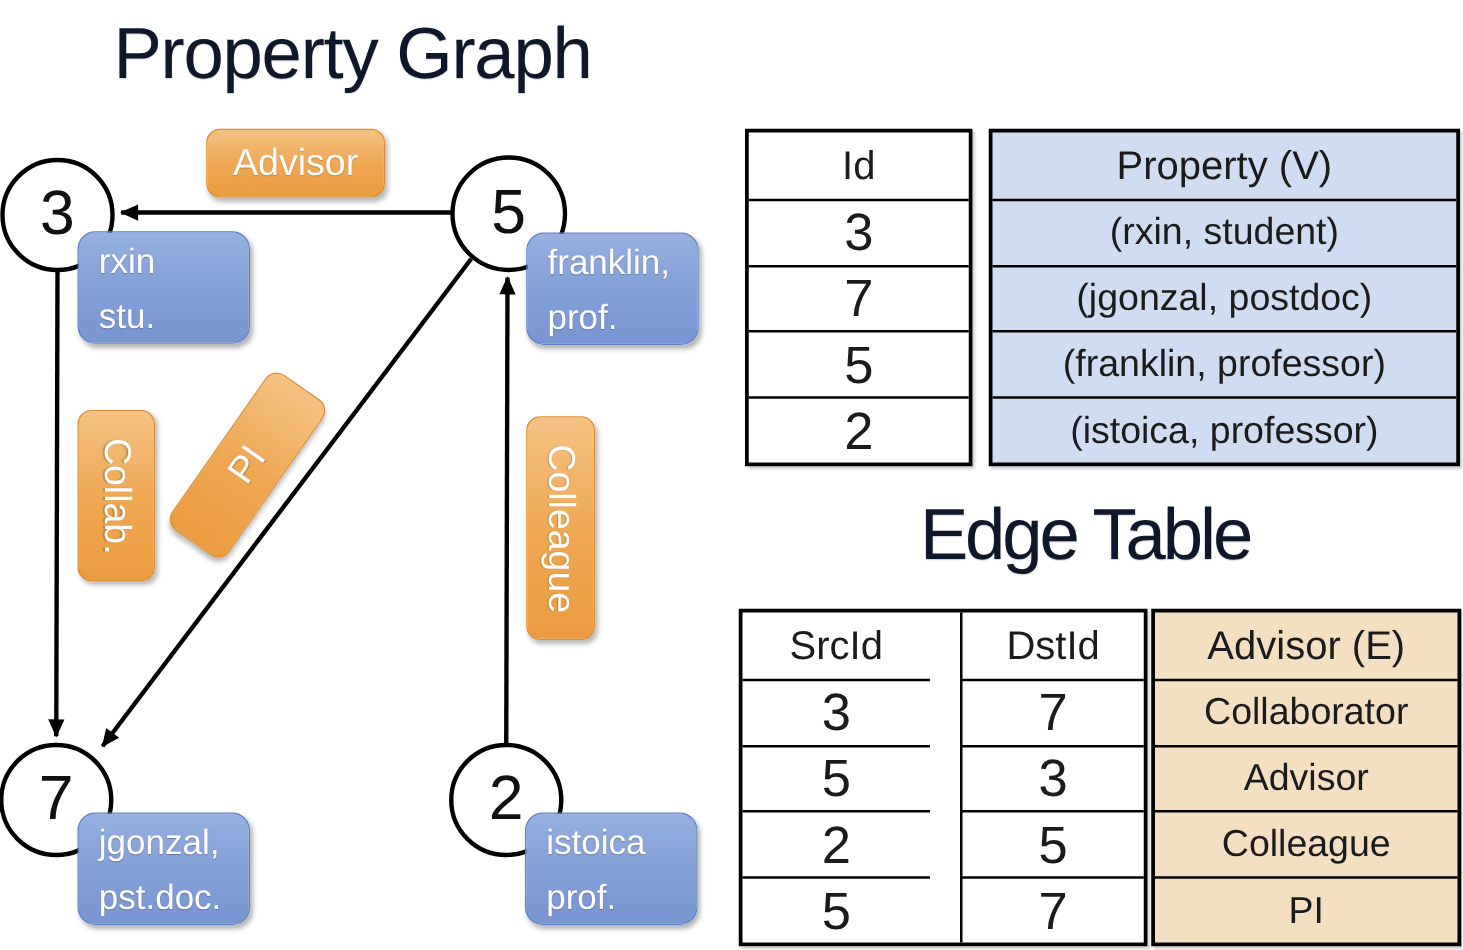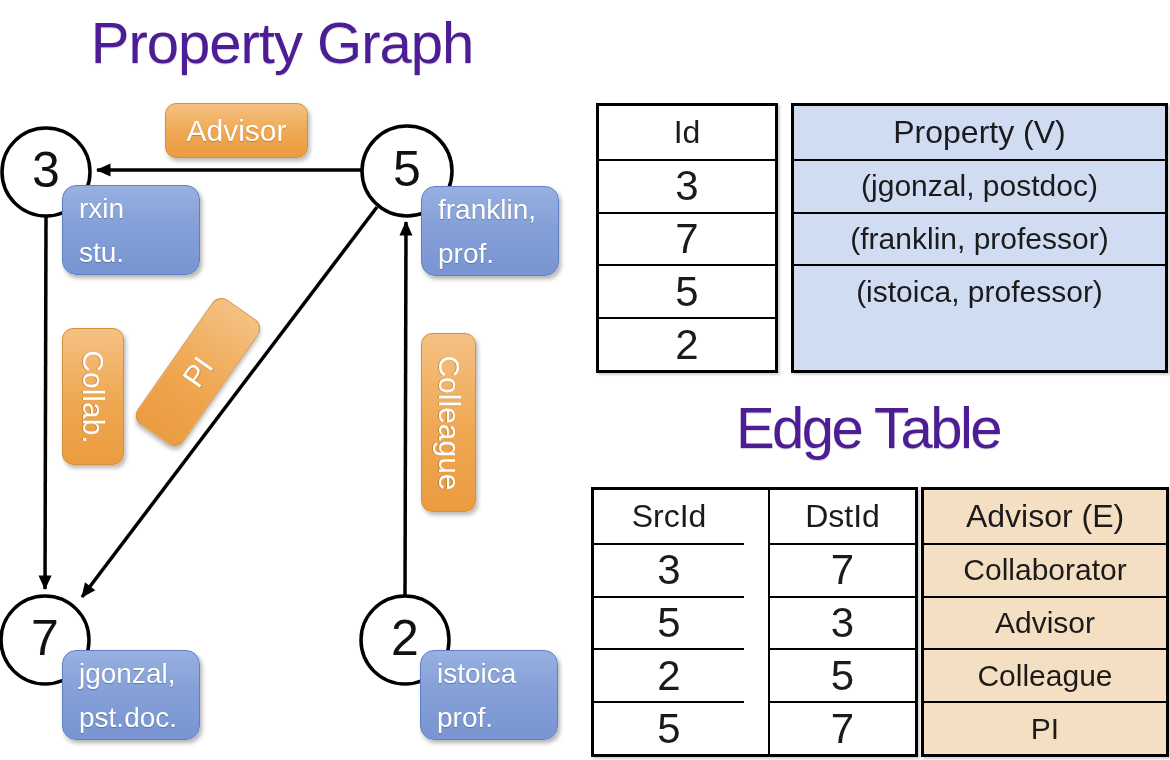--- a/index.html
+++ b/index.html
@@ -2,21 +2,21 @@
 <html><head>
 <meta charset="utf-8">
 <style>
   html,body { margin:0; padding:0; background:#ffffff; }
   .canvas {
     position:relative; width:1170px; height:760px; background:#ffffff;
     font-family:"Liberation Sans", sans-serif; overflow:hidden;
   }
   
   .title {
-    position:absolute; color:#4c1d95; font-size:58px; line-height:1.0;
+    position:absolute; color:#0f172a; font-size:58px; line-height:1.0;
     letter-spacing:-1px; white-space:nowrap; transform:translateX(-50%);
     text-shadow:0 1px 1px rgba(0,0,0,0.18);
   }
   .title-graph  { left:282px; top:14px; }
   .title-vertex { left:846px; top:17px; letter-spacing:-2.5px; }
   .title-edge   { left:868px; top:399px; letter-spacing:-2.5px; }
 
   
   .graph-svg { position:absolute; left:0; top:0; z-index:1; }
   .node-num {
@@ -132,20 +132,21 @@
 
   <div class="tcol one-col rows5 vt-id">
     <div class="cell head">Id</div>
     <div class="cell num">3</div>
     <div class="cell num">7</div>
     <div class="cell num">5</div>
     <div class="cell num">2</div>
   </div>
   <div class="tcol one-col rows5 vt-prop">
     <div class="cell head">Property (V)</div>
+    <div class="cell">(rxin, student)</div>
     <div class="cell">(jgonzal, postdoc)</div>
     <div class="cell">(franklin, professor)</div>
     <div class="cell">(istoica, professor)</div>
   </div>
 
   <div class="tcol two-col rows5 et-ids">
     <div class="cell head">SrcId</div>
     <div class="cell head">DstId</div>
     <div class="cell num">3</div>
     <div class="cell num">7</div>

